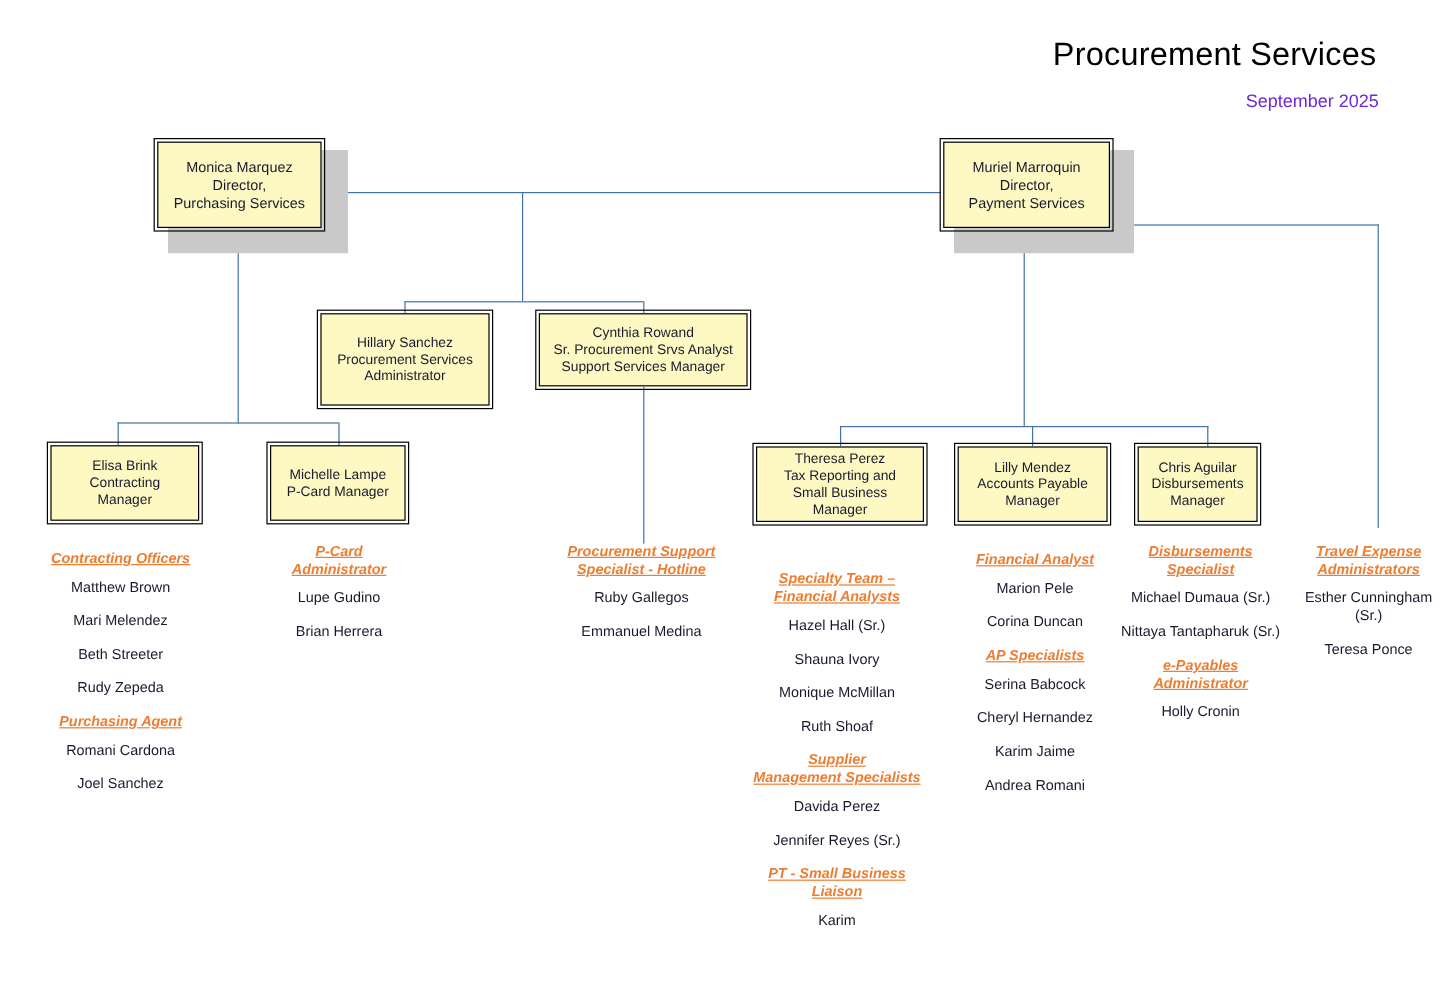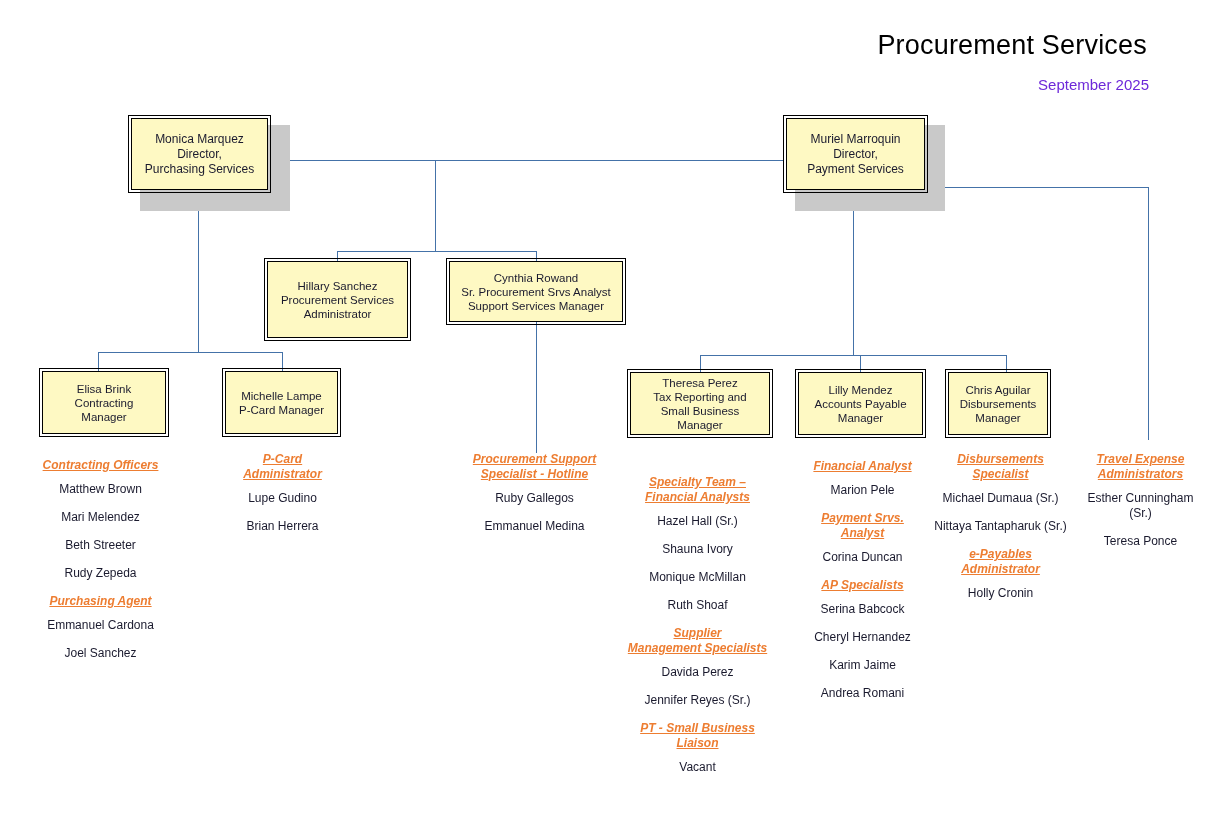--- a/index.html
+++ b/index.html
@@ -187,21 +187,21 @@
   <div class="col" style="left:18px; top:458px; width:165px;">
       <div class="grp">
         <div class="grp-head">Contracting Officers</div>
         <div class="person">Matthew Brown</div>
         <div class="person">Mari Melendez</div>
         <div class="person">Beth Streeter</div>
         <div class="person">Rudy Zepeda</div>
       </div>
       <div class="grp">
         <div class="grp-head">Purchasing Agent</div>
-        <div class="person">Emmanuel Cardona</div>
+        <div class="person">Romani Cardona</div>
         <div class="person">Joel Sanchez</div>
       </div>
     </div>
 
   <div class="col" style="left:200px; top:452px; width:165px;">
       <div class="grp">
         <div class="grp-head">P-Card
 Administrator</div>
         <div class="person">Lupe Gudino</div>
         <div class="person">Brian Herrera</div>
@@ -228,32 +228,30 @@
       </div>
       <div class="grp">
         <div class="grp-head">Supplier
 Management Specialists</div>
         <div class="person">Davida Perez</div>
         <div class="person">Jennifer Reyes (Sr.)</div>
       </div>
       <div class="grp">
         <div class="grp-head">PT - Small Business
 Liaison</div>
-        <div class="person">Vacant</div>
+        <div class="person">Karim</div>
       </div>
     </div>
 
   <div class="col" style="left:790px; top:459px; width:145px;">
       <div class="grp">
         <div class="grp-head">Financial Analyst</div>
         <div class="person">Marion Pele</div>
       </div>
       <div class="grp">
-        <div class="grp-head">Payment Srvs.
-Analyst</div>
         <div class="person">Corina Duncan</div>
       </div>
       <div class="grp">
         <div class="grp-head">AP Specialists</div>
         <div class="person">Serina Babcock</div>
         <div class="person">Cheryl Hernandez</div>
         <div class="person">Karim Jaime</div>
         <div class="person">Andrea Romani</div>
       </div>
     </div>

